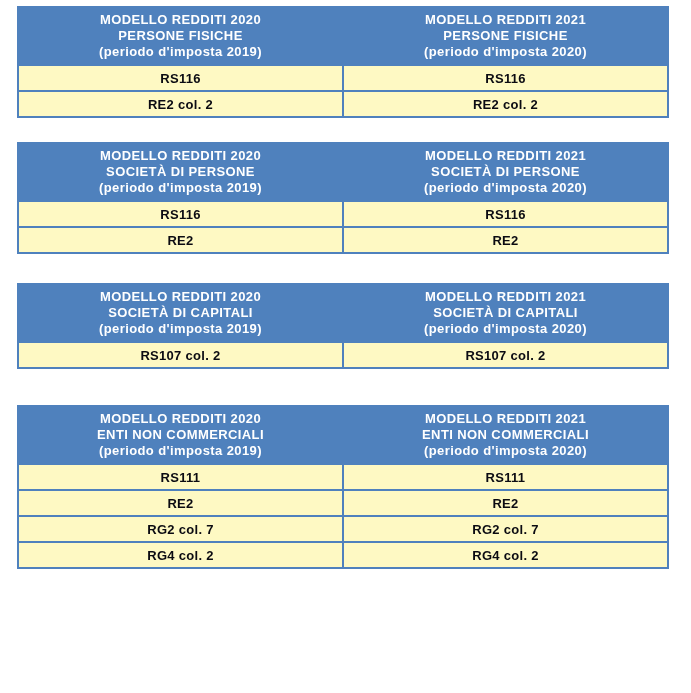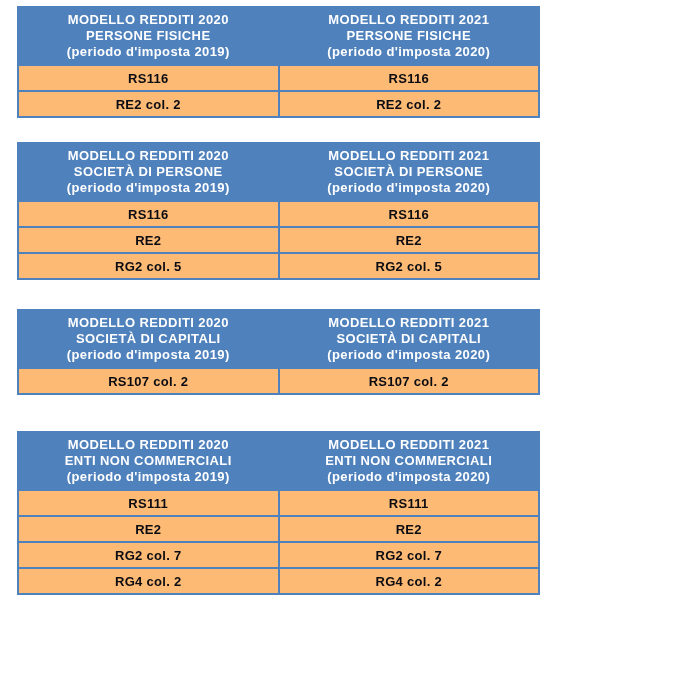--- a/index.html
+++ b/index.html
@@ -11,41 +11,41 @@
   *{box-sizing:border-box;}
   html,body{margin:0;padding:0;}
   body{
     width:691px;height:693px;overflow:hidden;
     background:var(--page-bg);
     font-family:"Liberation Sans", sans-serif;
   }
   .page{padding:6px 17px 0 17px;}
   table.cmp{
     border-collapse:collapse;
-    width:523px;
+    width:652px;
     table-layout:fixed;
   }
   table.cmp:nth-of-type(2){margin-top:24px;}
   table.cmp:nth-of-type(3){margin-top:29px;}
   table.cmp:nth-of-type(4){margin-top:36px;}
   table.cmp th{
     background:var(--accent);
     color:var(--header-text);
     border:2px solid var(--accent);
     font-size:13px;
     font-weight:bold;
     letter-spacing:0.4px;
     text-align:center;
     padding:4px 2px;
     height:58px;
     vertical-align:middle;
   }
   table.cmp th .hline{line-height:16px;}
   table.cmp td{
-    background:#fdba74;
+    background:#fef9c3;
     color:var(--body-text);
     border:2px solid var(--accent);
     font-size:13px;
     font-weight:bold;
     letter-spacing:0.3px;
     text-align:center;
     vertical-align:middle;
     height:26px;
     padding:1px 2px;
   }
@@ -97,24 +97,20 @@
       </thead>
       <tbody>
         <tr>
           <td>RS116</td>
           <td>RS116</td>
         </tr>
         <tr>
           <td>RE2</td>
           <td>RE2</td>
         </tr>
-        <tr>
-          <td>RG2 col. 5</td>
-          <td>RG2 col. 5</td>
-        </tr>
       </tbody>
     </table>
     <table class="cmp">
       <thead>
         <tr>
           <th>
             <div class="hline">MODELLO REDDITI 2020</div>
             <div class="hline">SOCIETÀ DI CAPITALI</div>
             <div class="hline">(periodo d'imposta 2019)</div>
           </th>

